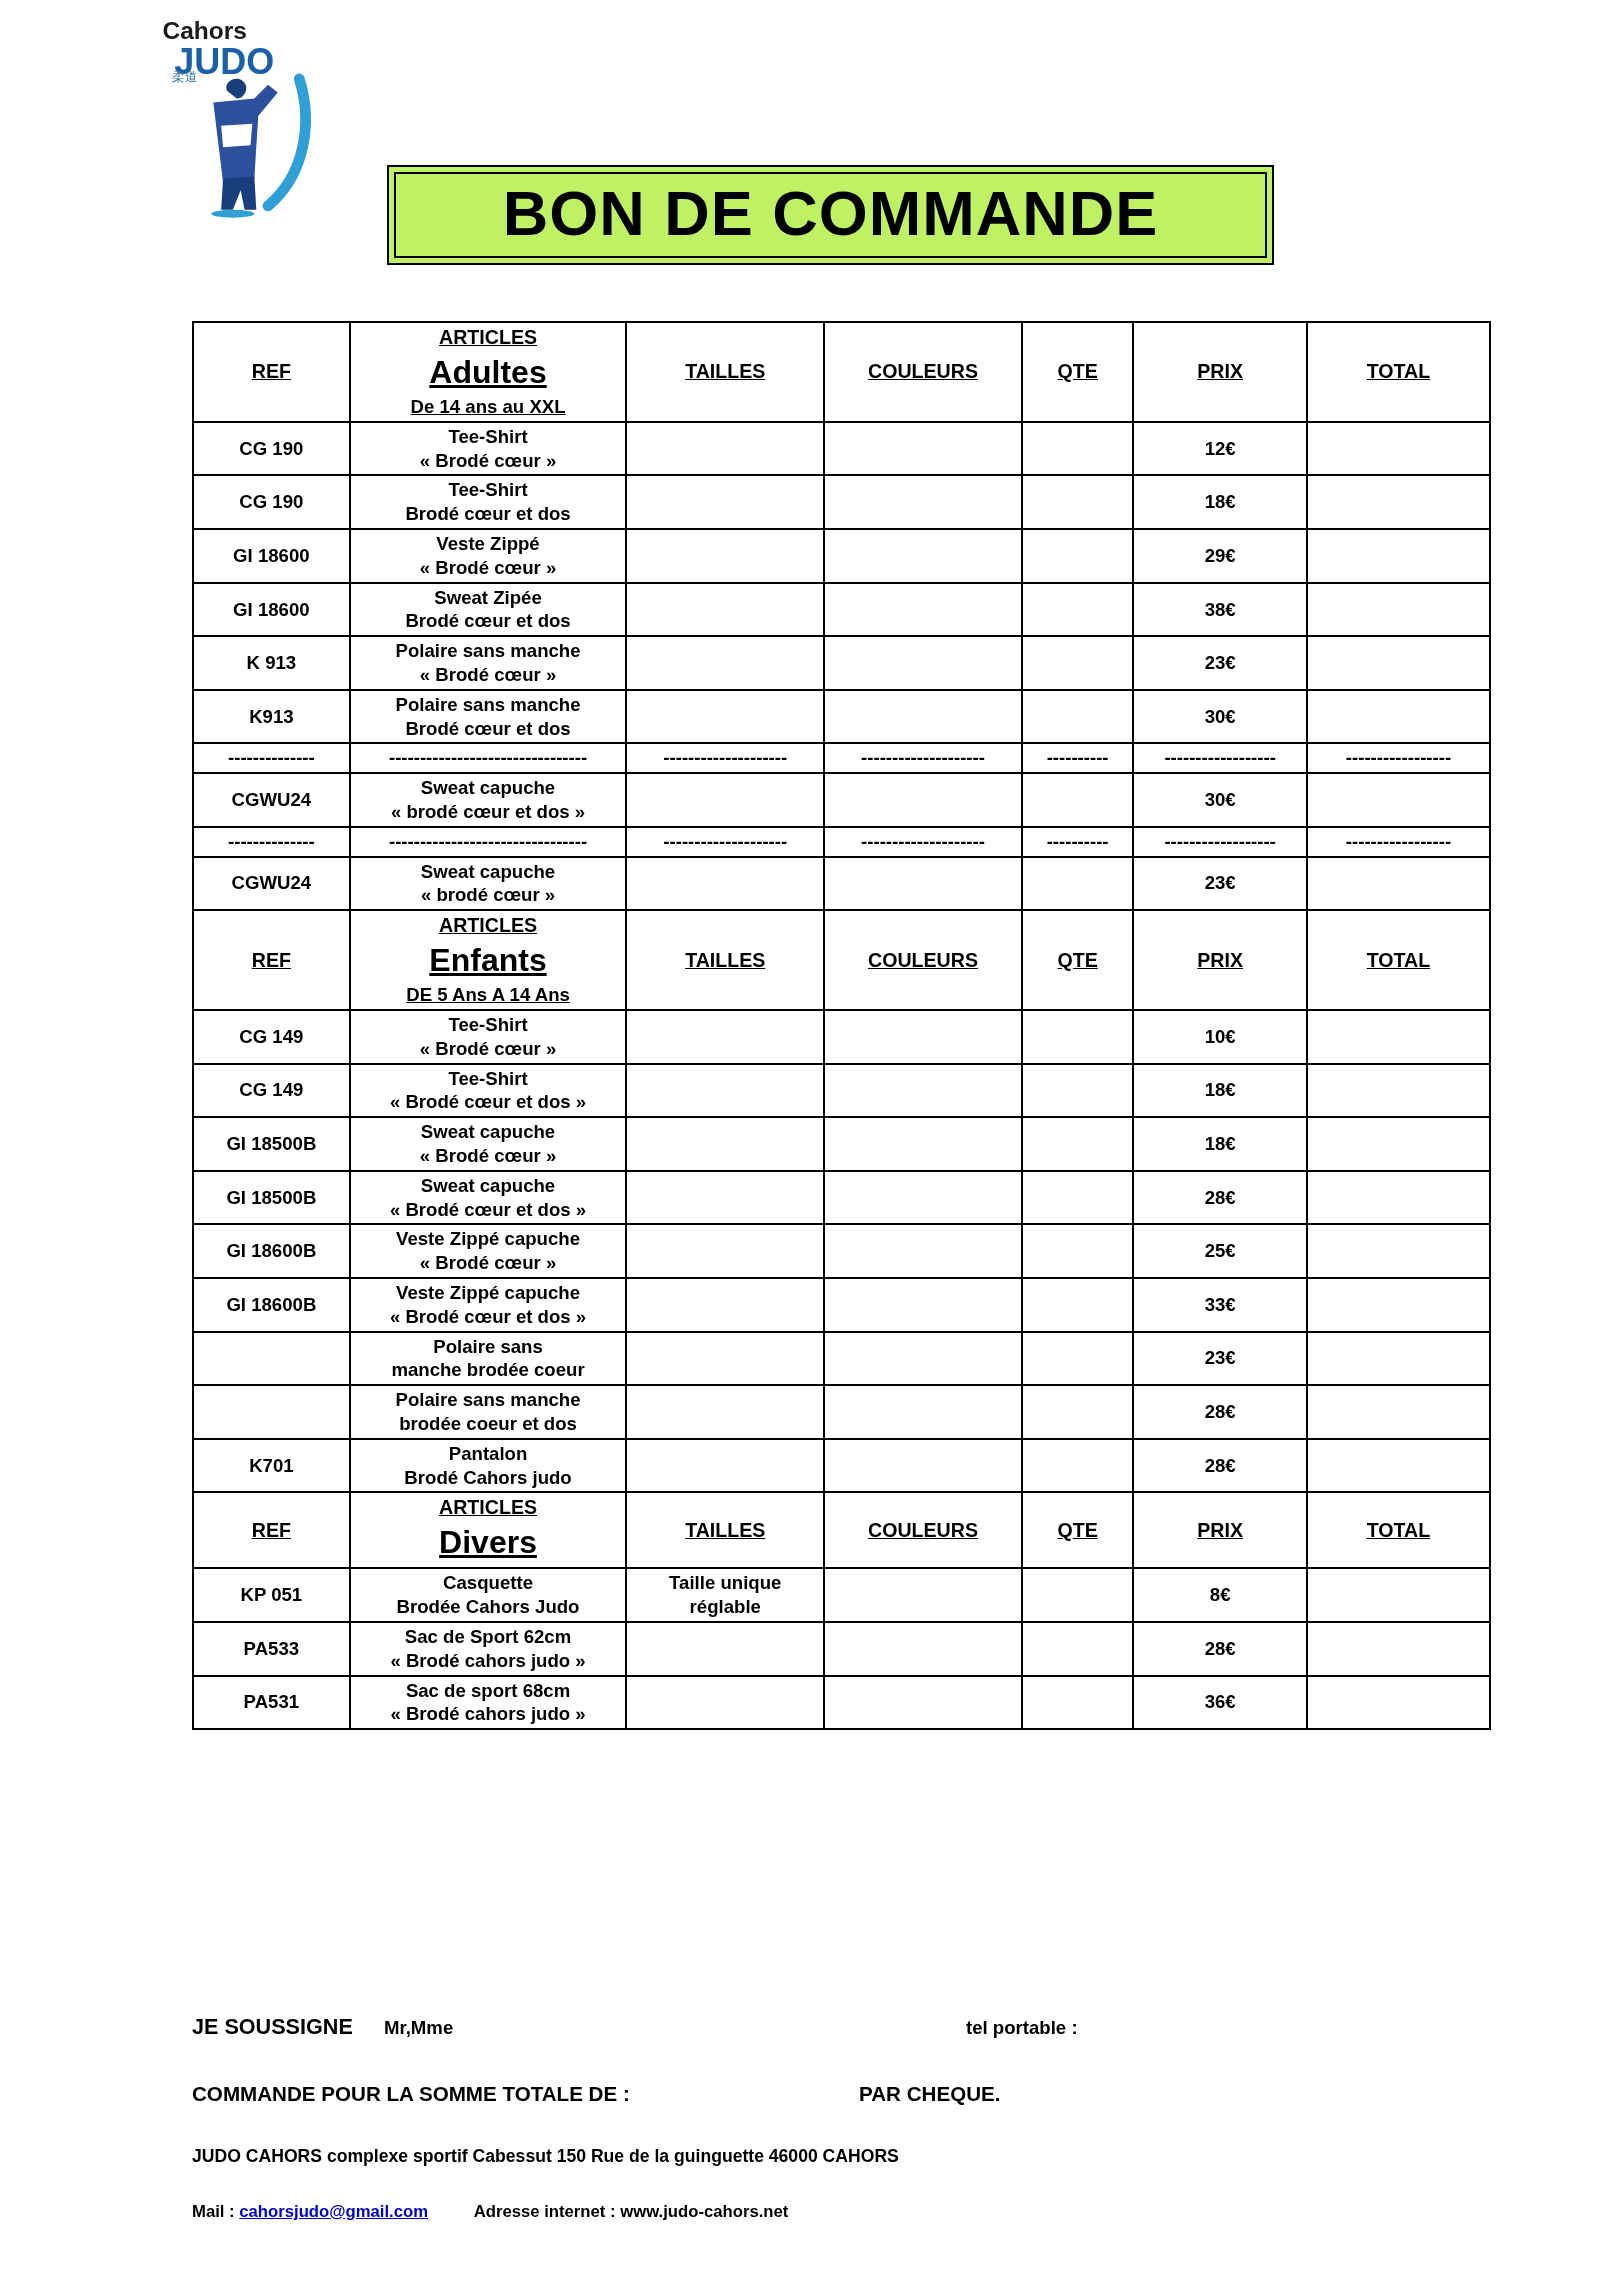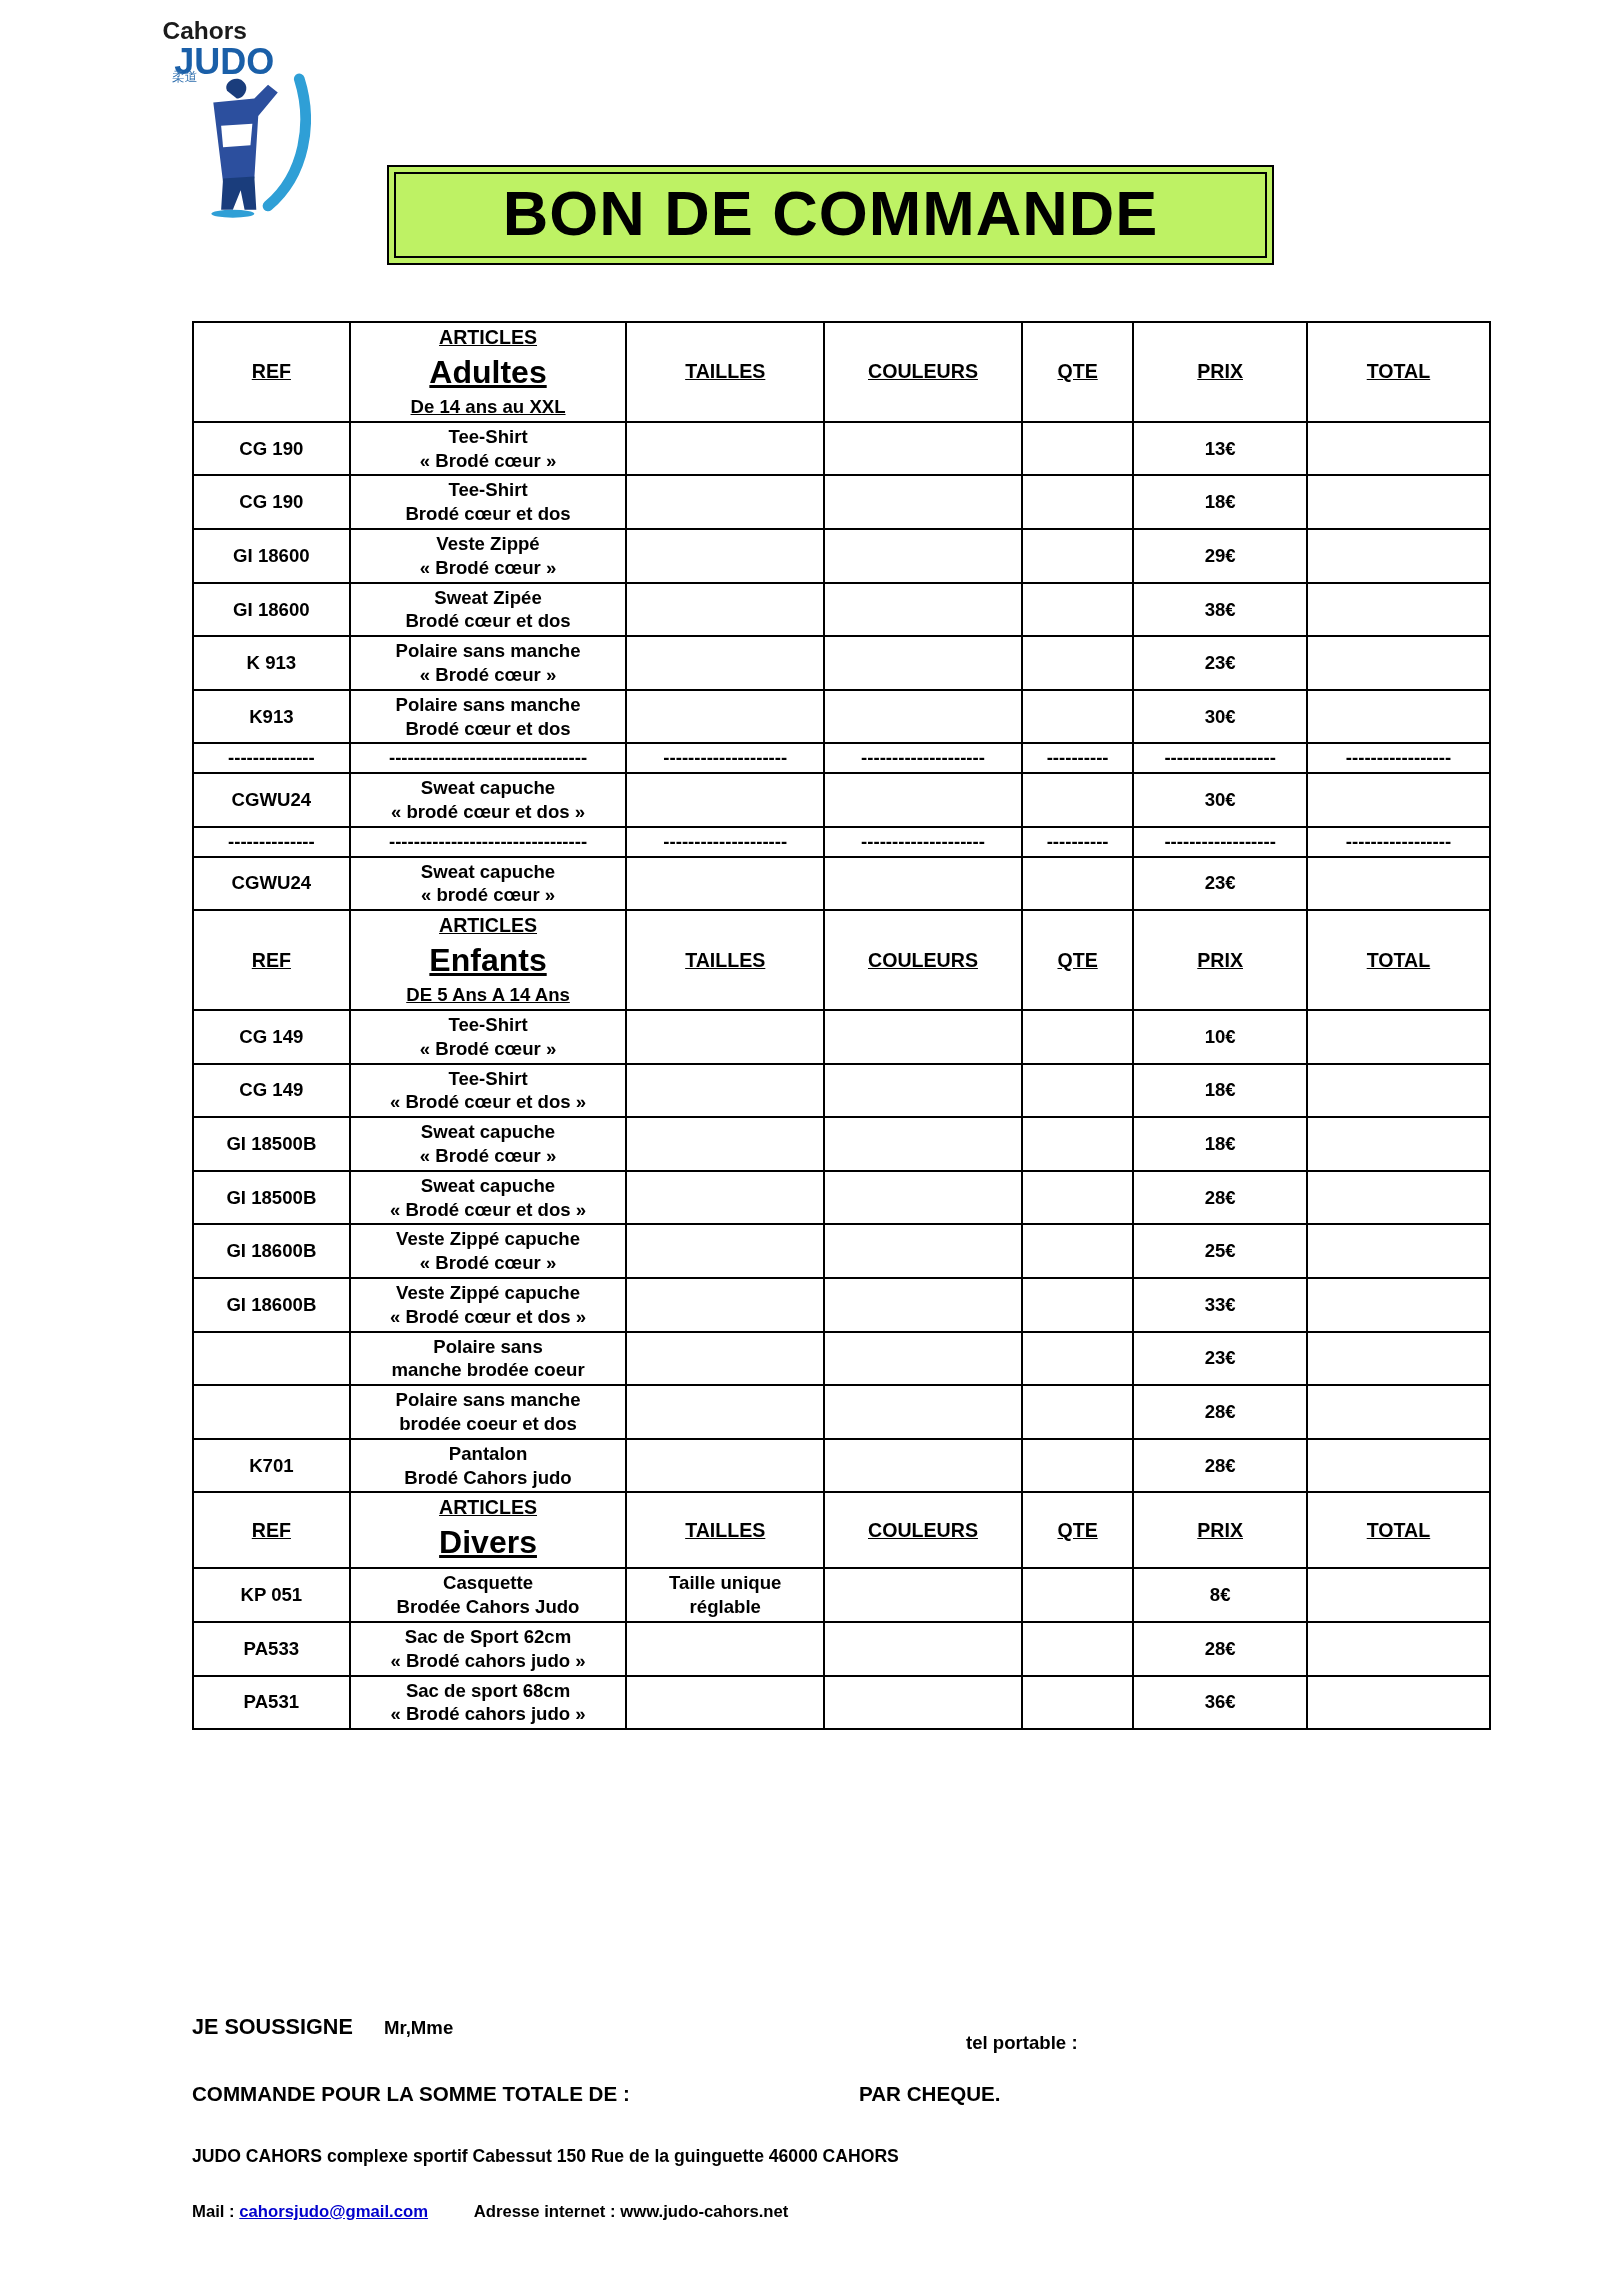--- a/index.html
+++ b/index.html
@@ -160,21 +160,21 @@
     position: relative;
     height: 33px;
   }
   .f-line1 .sig {
     position: absolute; left: 0; top: 0;
   }
   .f-line1 .mrmme {
     position: absolute; left: 192px; top: 2.9px; font-size: 18.6px;
   }
   .f-line1 .tel {
-    position: absolute; left: 774px; top: 18px; font-size: 18.6px;
+    position: absolute; left: 774px; top: 3px; font-size: 18.6px;
   }
   .f-line2 {
     margin-top: 35px;
     font-size: 20.6px;
     font-weight: bold;
     position: relative;
     height: 29px;
   }
   .f-line2 .cheque {
     position: absolute; left: 667px; top: 0;
@@ -252,21 +252,21 @@
 
       <tr class="row-tall">
         <td>CG 190</td>
         <td>
           <span class="art-line1">Tee-Shirt</span>
           <span class="art-line2">« Brodé cœur »</span>
         </td>
         <td></td>
         <td></td>
         <td></td>
-        <td>13€</td>
+        <td>12€</td>
         <td></td>
       </tr>
       <tr class="row-tall">
         <td>CG 190</td>
         <td>
           <span class="art-line1">Tee-Shirt</span>
           <span class="art-line2">Brodé cœur et dos</span>
         </td>
         <td></td>
         <td></td>

